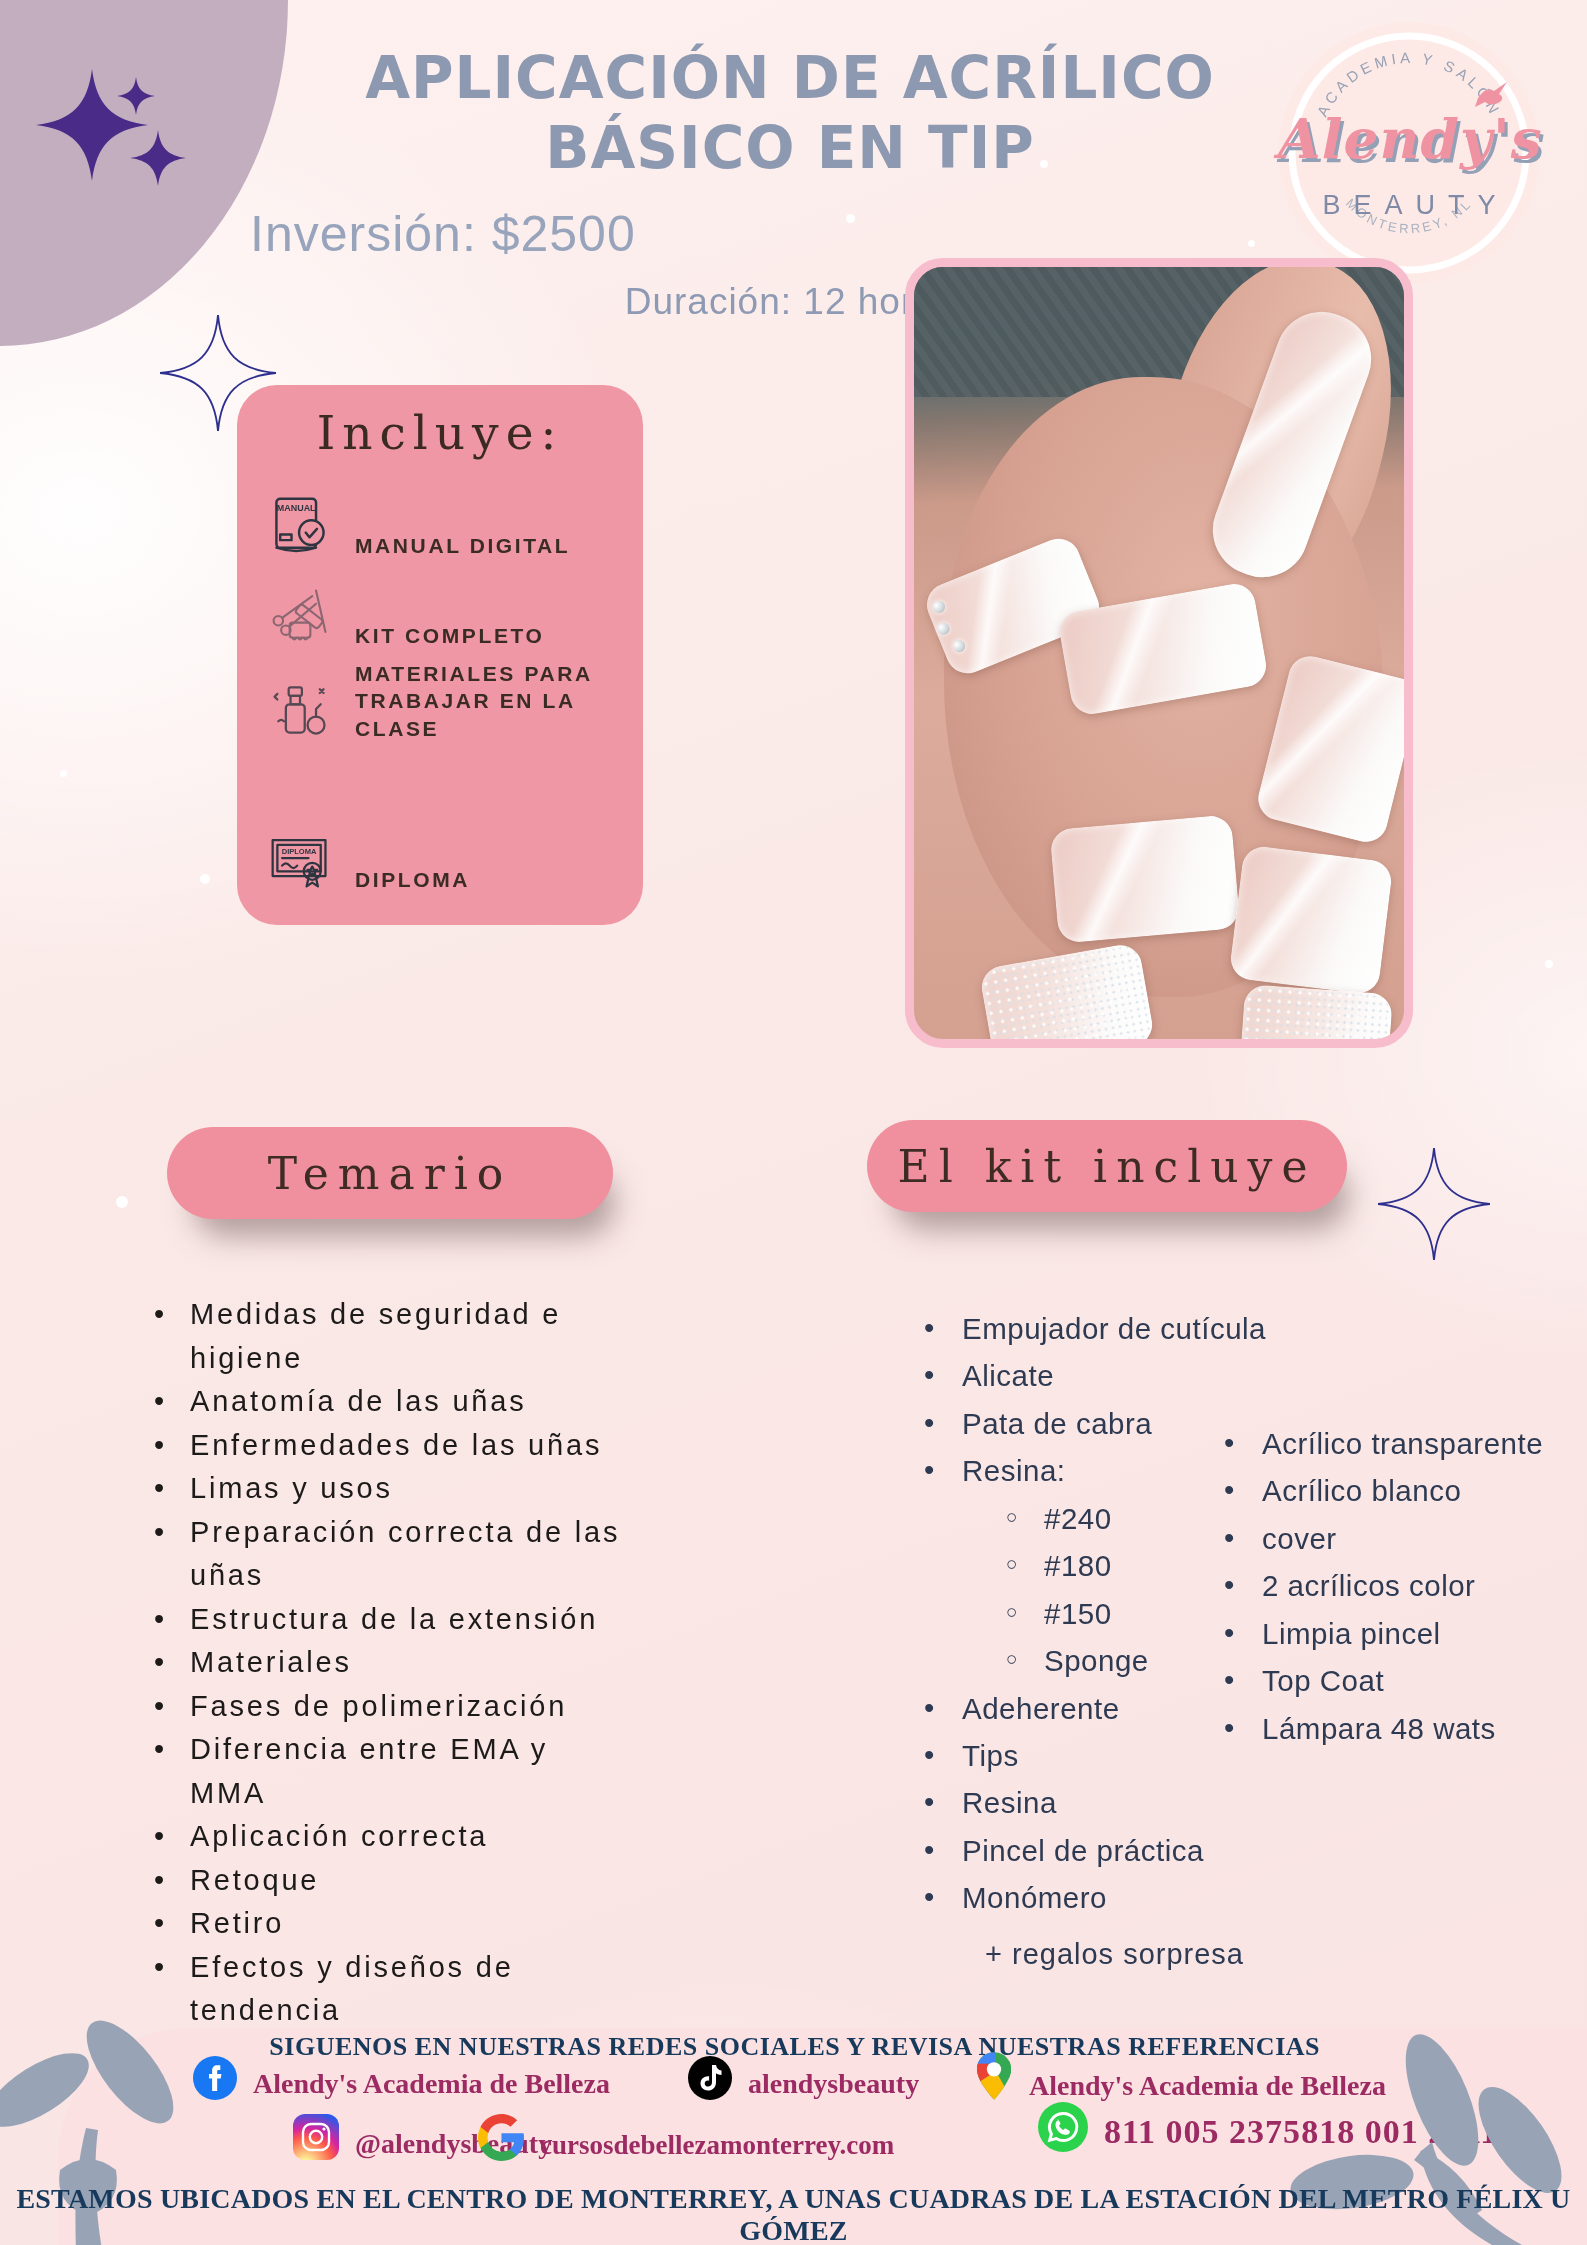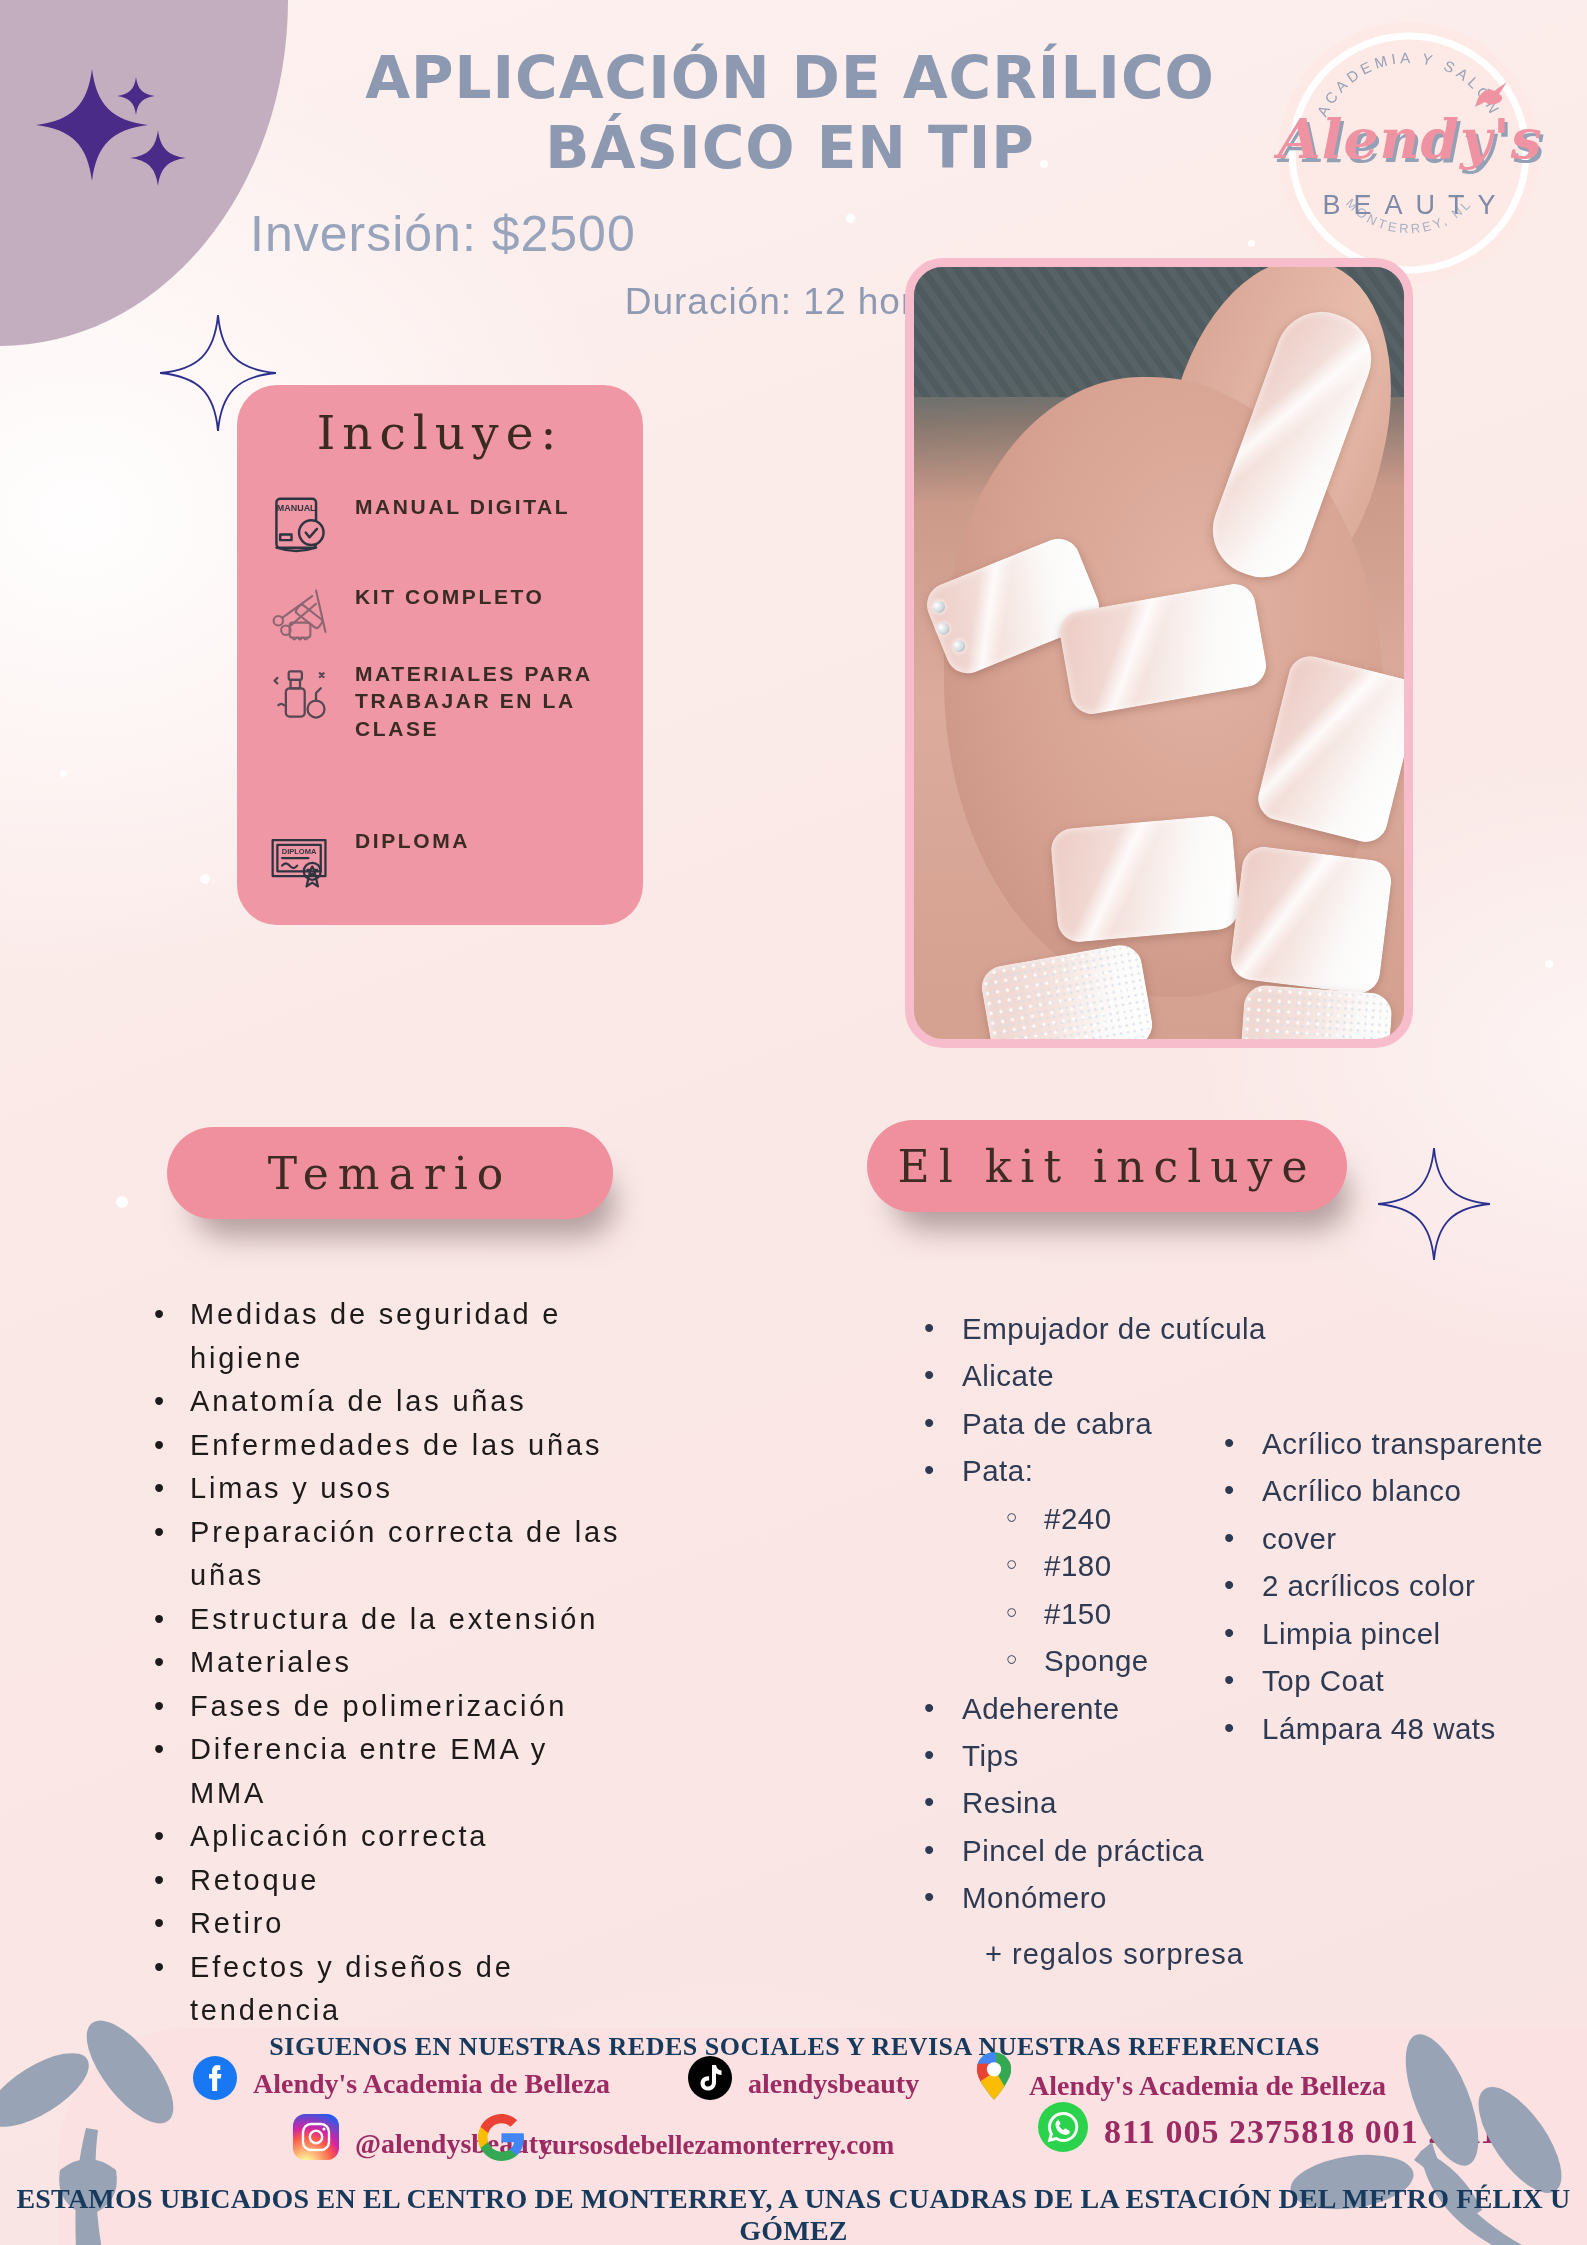--- a/index.html
+++ b/index.html
@@ -35,21 +35,21 @@
   .logo-name{position:absolute;left:0;top:84px;width:100%;text-align:left;
     font-family:"DejaVu Serif",serif;font-style:italic;font-weight:bold;font-size:55px;
     color:#ef93a3;text-shadow:3px 4px 0 #93a0b5;letter-spacing:1px;}
   .logo-word{position:absolute;left:0;top:168px;width:100%;text-align:center;
     font-size:27px;font-weight:500;letter-spacing:13px;color:#7e8aa6;text-indent:13px;}
 
   
   .inc-card{position:absolute;left:237px;top:385px;width:406px;height:540px;background:#ef97a4;border-radius:40px;}
   .inc-title{position:absolute;top:20px;left:0;width:100%;text-align:center;
     font-family:"DejaVu Serif",serif;font-size:47px;letter-spacing:7px;color:#3a2a21;}
-  .inc-item{position:absolute;left:30px;display:flex;align-items:flex-start;gap:22px;}
+  .inc-item{position:absolute;left:30px;display:flex;align-items:flex-end;gap:22px;}
   .inc-item .ic{width:66px;height:66px;flex:0 0 66px;}
   .inc-label{font-size:21px;font-weight:600;letter-spacing:2.6px;color:#3a2b24;line-height:1.3;width:264px;}
 
   
   .photo{position:absolute;left:905px;top:258px;width:508px;height:790px;border:9px solid #f8bdcd;
     border-radius:38px;overflow:hidden;box-sizing:border-box;
     background:linear-gradient(178deg,#55646a 0%,#5b6a6d 14%,#87786f 20%,#cb9a89 30%,#dcab9b 55%,#d4a090 100%);}
   .photo .fabric{position:absolute;left:0;top:0;right:0;height:130px;
     background:repeating-linear-gradient(55deg,#566165 0 7px,#4c585c 7px 14px);opacity:.85;}
   .photo .palm{position:absolute;left:30px;top:110px;width:440px;height:620px;border-radius:46% 54% 48% 52%;
@@ -273,21 +273,21 @@
       <li><span>Retiro</span></li>
       <li><span>Efectos y diseños de tendencia</span></li>
     </ul>
 
   <div class="kit-col1">
     <ul class="k-list plain">
 
     <li><span>Empujador de cutícula</span></li>
         <li><span>Alicate</span></li>
         <li><span>Pata de cabra</span></li>
-        <li><span>Pata:</span></li>
+        <li><span>Resina:</span></li>
       </ul>
     <ul class="k-list sub plain">
 
     <li><span>#240</span></li>
         <li><span>#180</span></li>
         <li><span>#150</span></li>
         <li><span>Sponge</span></li>
       </ul>
     <ul class="k-list plain">
 

